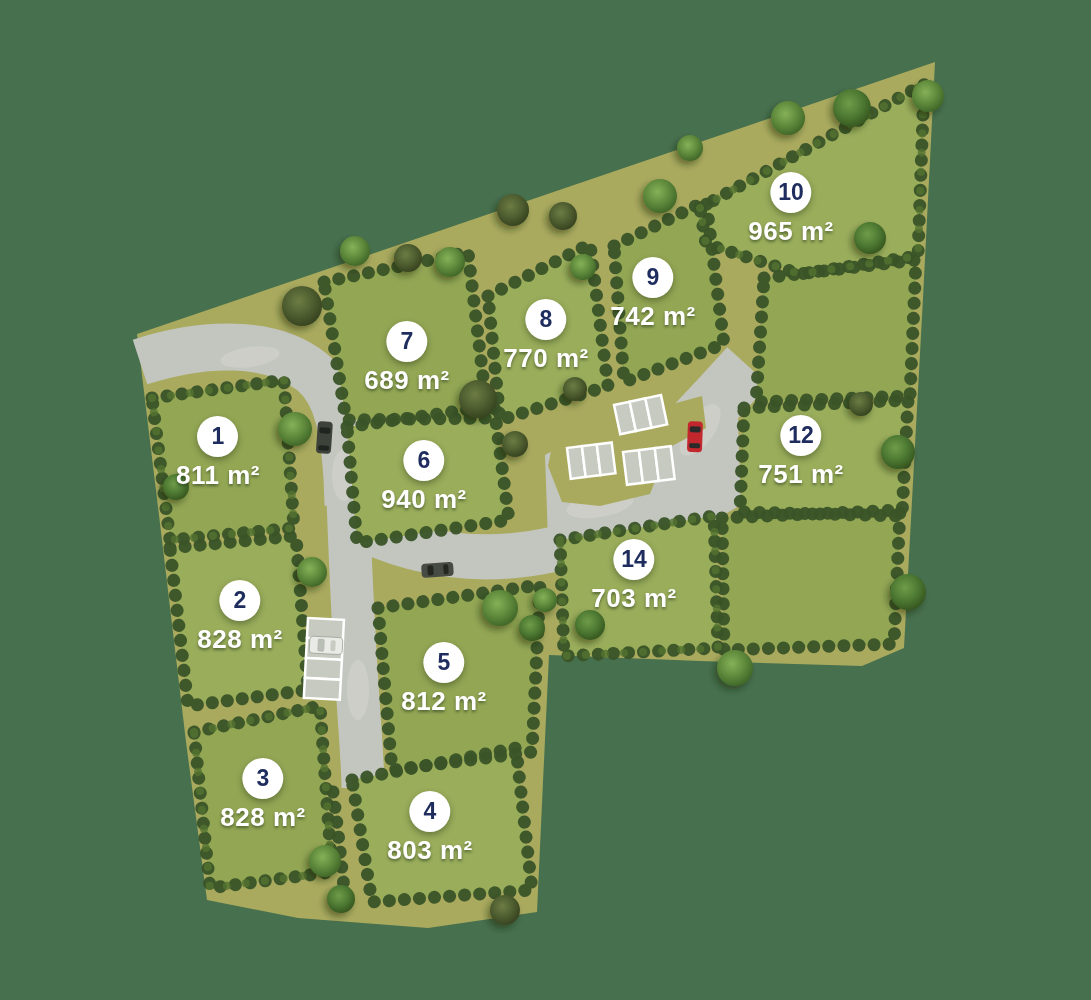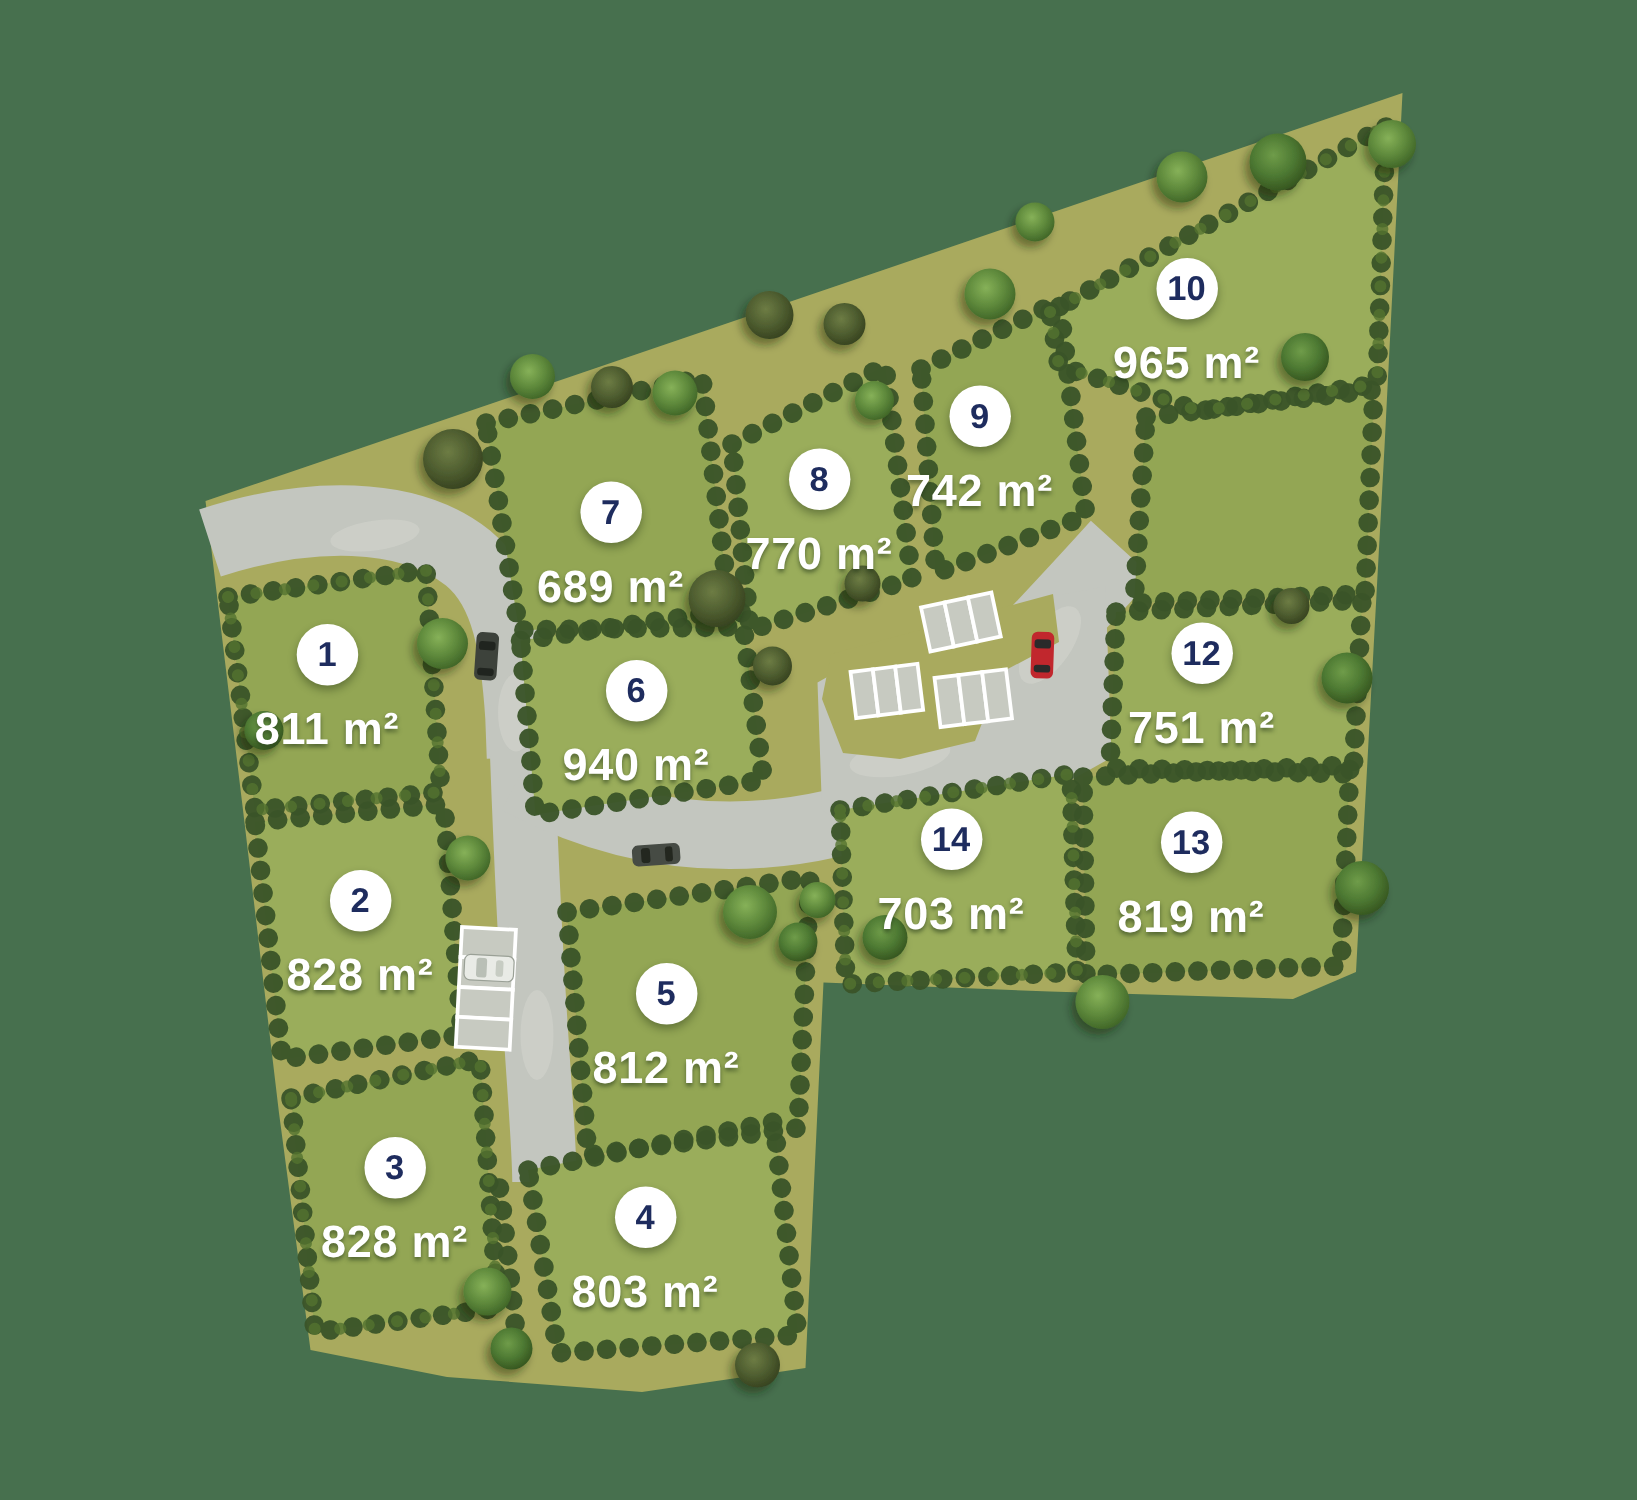--- a/index.html
+++ b/index.html
@@ -14,31 +14,31 @@
   .plot{fill:var(--grass,#93a654);}
   .pB{fill:#9aad5b;}
   .hedge{fill:none;stroke:var(--hedge,#3a5429);stroke-width:13;stroke-dasharray:0.1 15;stroke-linecap:round;opacity:.96;}
   .hedge2{fill:none;stroke:#547330;stroke-width:8;stroke-dasharray:0.1 19;stroke-linecap:round;opacity:.8;}
   .road{fill:none;stroke:var(--road,#c3c6bf);}
   .roadf{fill:var(--road,#c3c6bf);}
   .roadlight{fill:#d3d6cd;opacity:.55;}
   .olivepad{fill:var(--site,#a9aa5e);}
   .pspace{fill:#c7cac1;stroke:var(--parking_line,#ffffff);stroke-width:2.5;}
   .markers{position:absolute;left:0;top:0;width:100%;height:100%;pointer-events:none;}
-  .marker{position:absolute;transform:translateX(-50%);display:flex;flex-direction:column;align-items:center;gap:13px;pointer-events:none;}
+  .marker{position:absolute;transform:translateX(-50%);display:flex;flex-direction:column;align-items:center;gap:3px;pointer-events:none;}
   .badge{
     width:41px;height:41px;border-radius:50%;
     background:var(--badge_bg,#ffffff);color:var(--badge_text,#1e2c5e);
     font-weight:700;font-size:23px;line-height:41px;text-align:center;
     box-shadow:0 3px 6px rgba(22,38,14,.38);
     pointer-events:auto;cursor:pointer;
     display:flex;align-items:center;justify-content:center;
   }
   .area{
-    color:var(--label_text,#ffffff);font-size:30px;font-weight:600;letter-spacing:.5px;
+    color:var(--label_text,#ffffff);font-size:26px;font-weight:600;letter-spacing:.5px;
     text-shadow:0 2px 3px rgba(35,55,25,.6);white-space:nowrap;
   }
 </style>
 </head>
 <body>
 
 <div class="stage">
 
   <svg width="1091" height="1000" viewBox="0 0 1091 1000">
     <defs>
@@ -258,26 +258,20 @@
           <span>10</span>
         </div>
       <div class="area">965 m²</div>
     </div>
     <div class="marker" style="left:801px;top:415px">
       <div class="badge">
           <span>12</span>
         </div>
       <div class="area">751 m²</div>
     </div>
-    <div class="marker" style="left:794px;top:541px">
-      <div class="badge">
-          <span>13</span>
-        </div>
-      <div class="area">819 m²</div>
-    </div>
     <div class="marker" style="left:634px;top:539px">
       <div class="badge">
           <span>14</span>
         </div>
       <div class="area">703 m²</div>
     </div>
   </div>
 
 </div>
 

